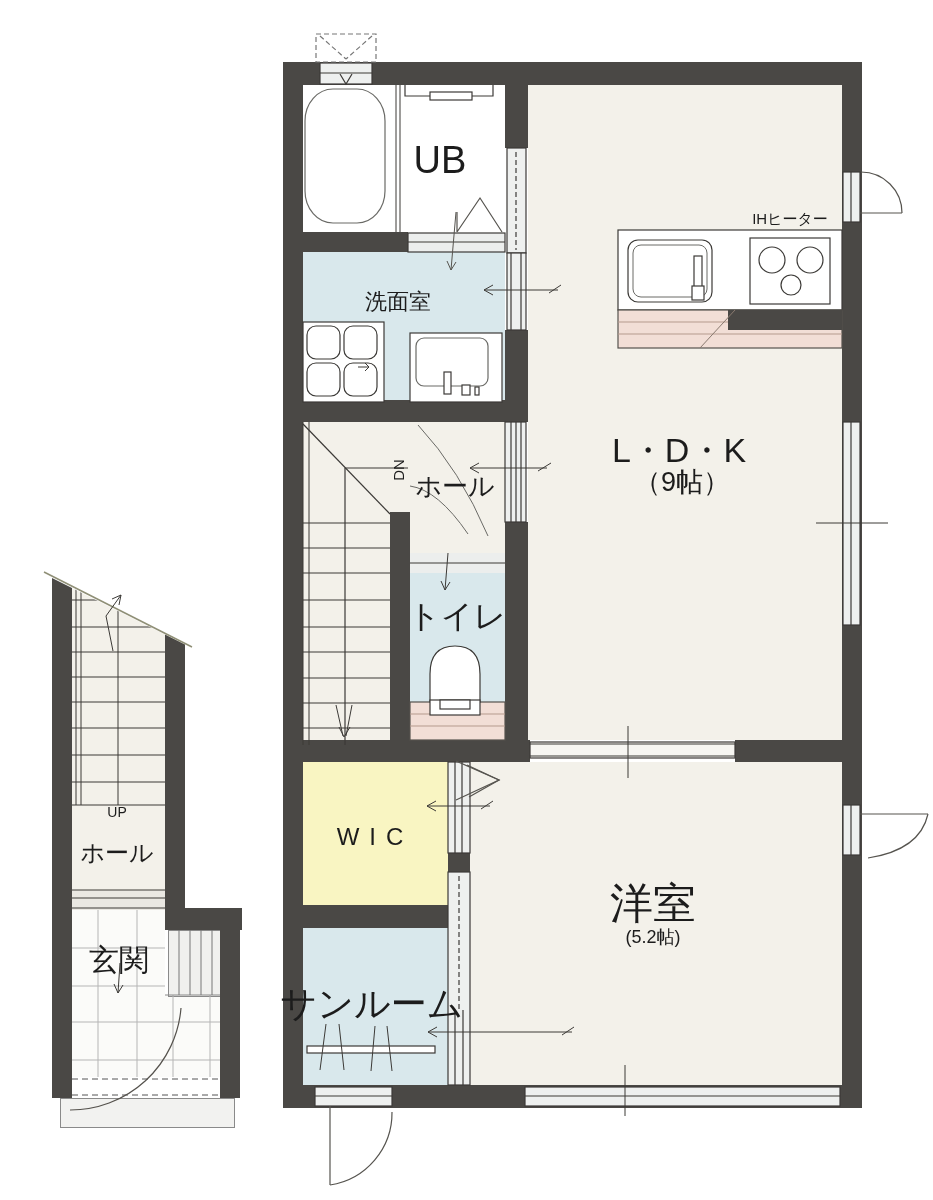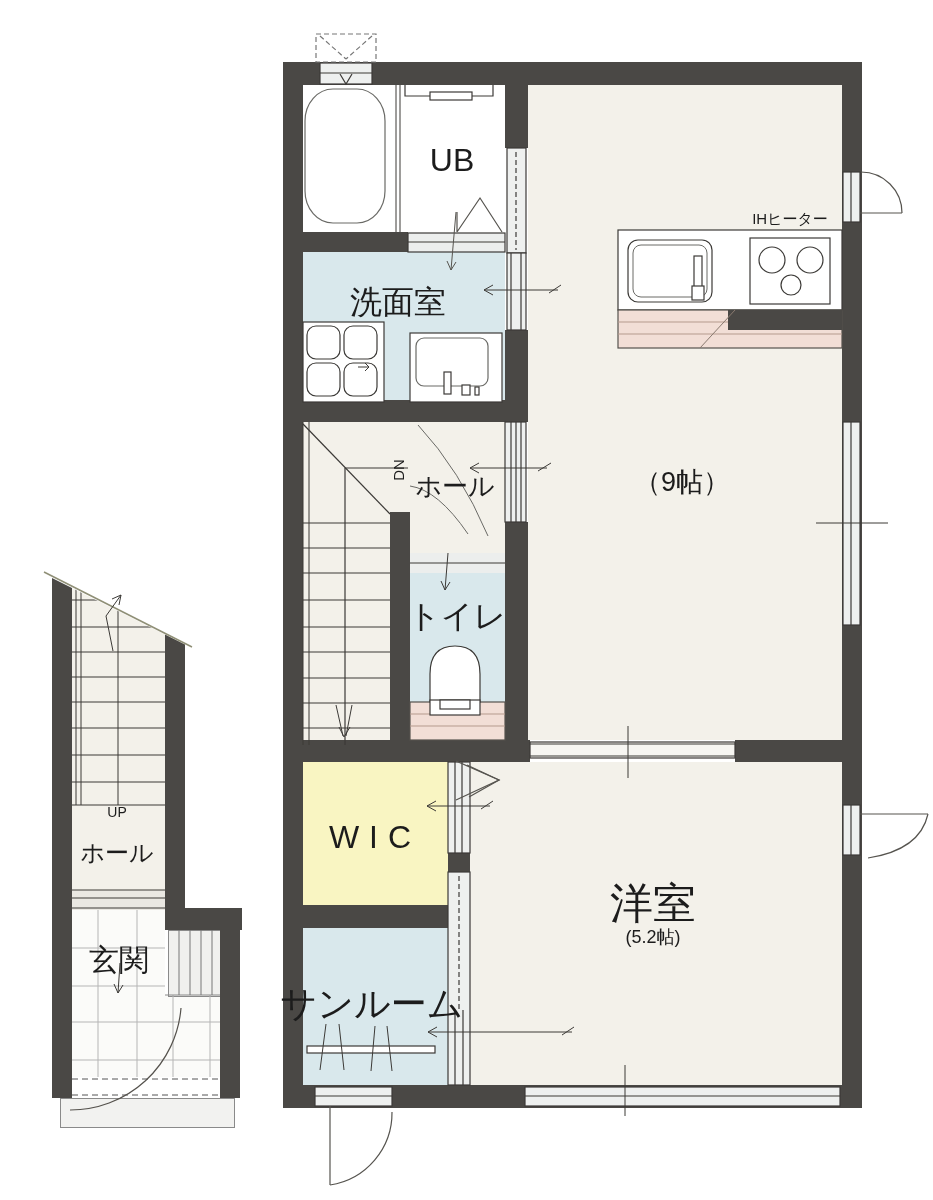--- a/index.html
+++ b/index.html
@@ -223,28 +223,29 @@
     <g>
       <path d="M179 930 V995 M190 930 V995 M201 930 V995 M212 930 V995" stroke="#777" stroke-width="1"></path>
     </g>
     <g>
       <path d="M72 1079 H220 M72 1095 H220" stroke-dasharray="6 4" stroke="#555" stroke-width="1"></path>
       <path d="M70 1110 A 111 111 0 0 0 181 1008" stroke="#55524d"></path>
       <path d="M120 963 L118 993 M118 993 L114 984 M118 993 L123 985" stroke-width="1"></path>
     </g>
   </svg>
 
-  <div class="lbl" style="left:452px;top:160px;font-size:32px">UB</div>
-  <div class="lbl" style="left:398px;top:302px;font-size:32px">洗面室</div>
+  <div class="lbl" style="left:440px;top:160px;font-size:38px">UB</div>
+  <div class="lbl" style="left:398px;top:302px;font-size:22px">洗面室</div>
   <div class="lbl" style="left:790px;top:218px;font-size:15px">IHヒーター</div>
+  <div class="lbl" style="left:679px;top:450px;font-size:34px">L・D・K</div>
   <div class="lbl" style="left:682px;top:482px;font-size:27px">（9帖）</div>
   <div class="lbl" style="left:455px;top:486px;font-size:26px">ホール</div>
   <div class="lbl rot" style="left:398px;top:470px;font-size:15px">DN</div>
   <div class="lbl" style="left:457px;top:616px;font-size:32px">トイレ</div>
-  <div class="lbl" style="left:375px;top:837px;font-size:32px;letter-spacing:10px">WIC</div>
+  <div class="lbl" style="left:375px;top:837px;font-size:24px;letter-spacing:10px">WIC</div>
   <div class="lbl" style="left:653px;top:903px;font-size:43px">洋室</div>
   <div class="lbl" style="left:653px;top:937px;font-size:18px">(5.2帖)</div>
   <div class="lbl" style="left:372px;top:1004px;font-size:36px">サンルーム</div>
   <div class="lbl" style="left:117px;top:812px;font-size:14px">UP</div>
   <div class="lbl" style="left:117px;top:853px;font-size:24px">ホール</div>
   <div class="lbl" style="left:119px;top:960px;font-size:30px">玄関</div>
 
 </div>
 
 </body></html>

